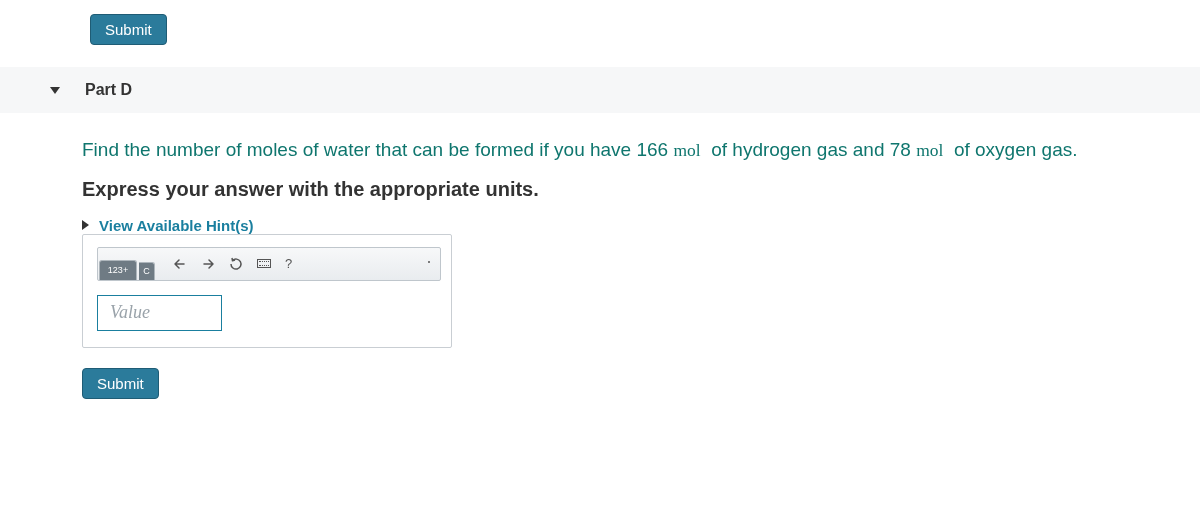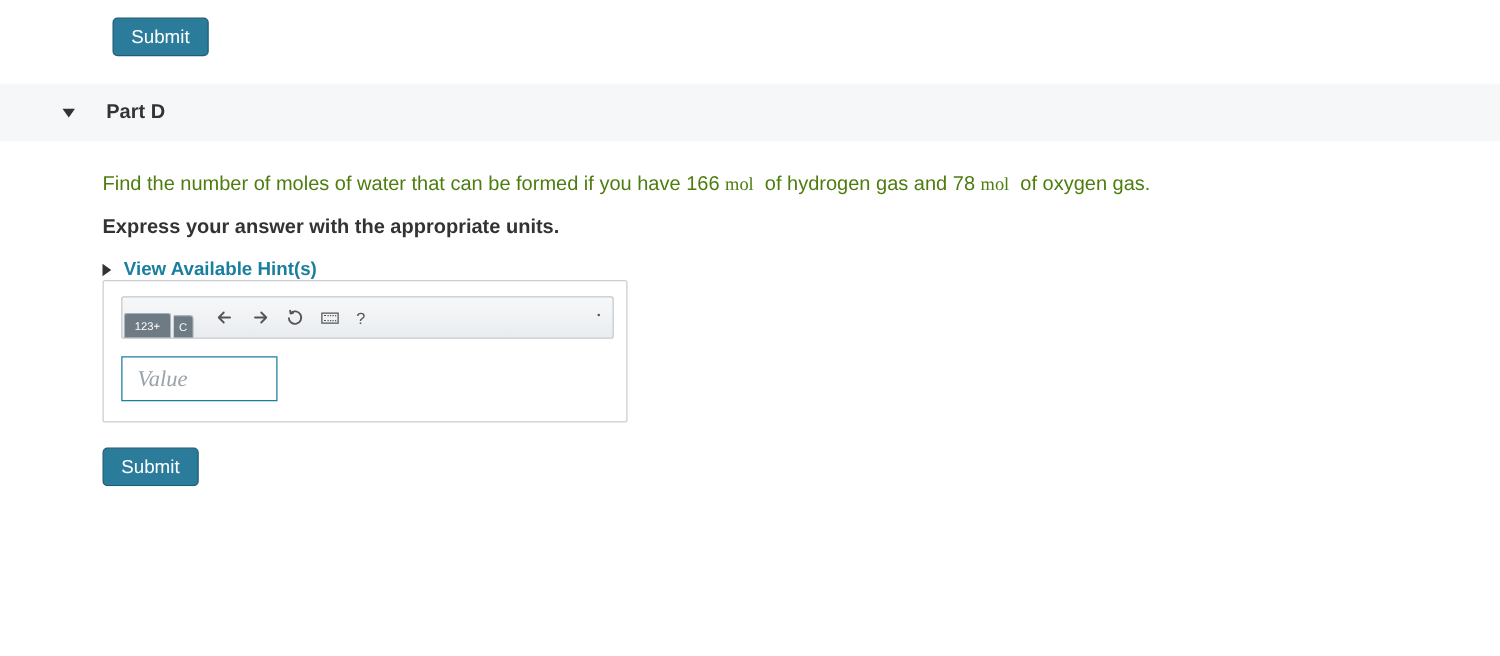--- a/index.html
+++ b/index.html
@@ -49,47 +49,47 @@
   }
   .part-title {
     font-weight: bold;
     font-size: 16px;
   }
   .content {
     padding: 24px 0 0 82px;
     max-width: 1100px;
   }
   .question {
-    font-size: 16px;
-    color: #4d7c0f;
+    font-size: 19px;
+    color: #0f766e;
     margin-bottom: 14px;
     line-height: 1.4;
   }
   .subscript {
     font-family: Georgia, 'Times New Roman', serif;
     font-size: 0.92em;
   }
   .instruction {
     font-weight: bold;
-    font-size: 16px;
+    font-size: 20px;
     margin-bottom: 16px;
   }
   .hints {
     display: flex;
     align-items: center;
     gap: 10px;
     color: #1a7f9f;
     font-weight: bold;
     font-size: 15px;
     cursor: pointer;
   }
   .answer-block {
     border: 1px solid #c9ced3;
     border-radius: 2px;
-    width: 420px;
+    width: 370px;
     padding: 12px 10px 16px 14px;
     margin-bottom: 20px;
   }
   .toolbar {
     background: linear-gradient(#f7f8f9, #e9ecef);
     border: 1px solid #bfc6cc;
     border-radius: 2px;
     display: flex;
     align-items: stretch;
     height: 34px;

